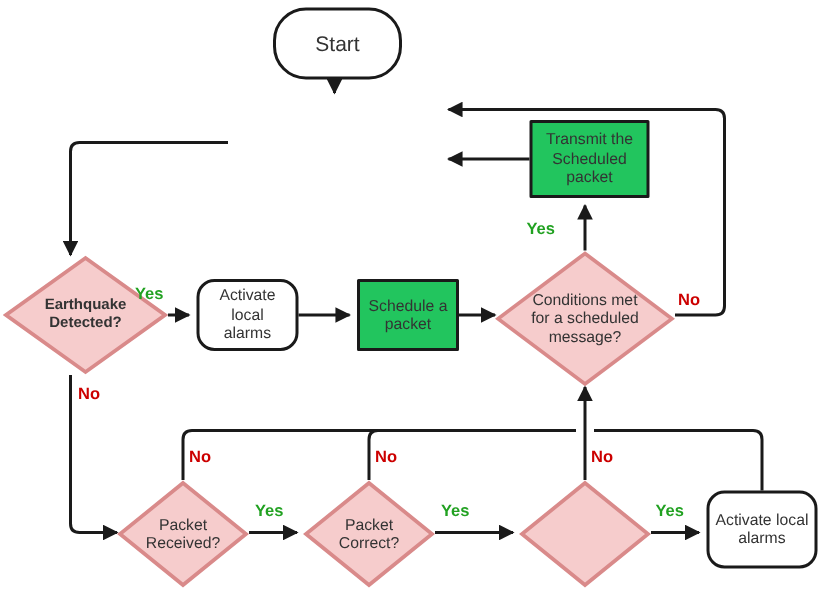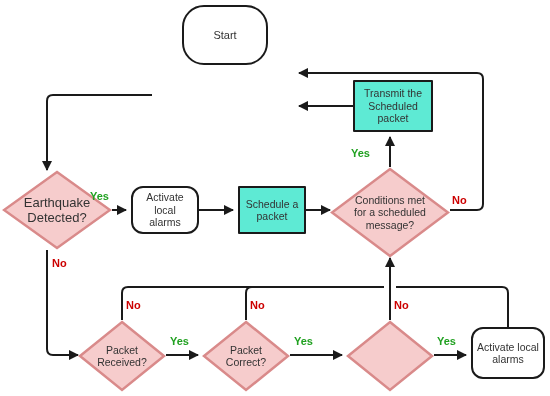--- a/index.html
+++ b/index.html
@@ -42,21 +42,21 @@
     padding: 0 2px;
   }
   
   .rounded {
     background: #ffffff;
     border: 2px solid #1a1a1a;
     border-radius: 22px;
   }
   
   .rect {
-    background: #5eead4;
+    background: #22c55e;
     border: 2px solid #1a1a1a;
     border-radius: 1px;
   }
   
   .rect-blue {
     background: #cfe2f3;
     border: 2px solid #6d9eeb;
     border-radius: 1px;
   }
   
@@ -124,32 +124,32 @@
       <path d="M 508 327 L 508 293 Q 508 287 502 287 L 396 287"></path>
 
       <path d="M 166 355 L 198 355" marker-end="url(#ah)"></path>
 
       <path d="M 290 355 L 342 355" marker-end="url(#ah)"></path>
 
       <path d="M 434 355 L 466 355" marker-end="url(#ah)"></path>
     </g>
   </svg>
 
-  <div class="node rounded" style="left:182px; top:5px; width:86px; height:60px; font-size:11px;">
+  <div class="node rounded" style="left:182px; top:5px; width:86px; height:48px; font-size:14px;">
     <span class="txt">Start</span>
   </div>
 
 
   <div class="node rect" style="left:353px; top:80px; width:80px; height:52px; font-size:10.5px;">
     <span class="txt">Transmit the
 Scheduled
 packet</span>
   </div>
 
-  <div class="node diamond" style="left:2px; top:170px; width:110px; height:80px; font-size:13px;">
+  <div class="node diamond" style="left:2px; top:170px; width:110px; height:80px; font-size:10px;font-weight:bold;">
     <svg class="dmd-shape" viewBox="0 0 110 80" preserveAspectRatio="none">
       <polygon points="55,2 108,40 55,78 2,40" fill="#f6cccc" stroke="#d98a8a" stroke-width="2.5"></polygon>
     </svg>
     <span class="txt">Earthquake
 Detected?</span>
   </div>
 
   <div class="node rounded" style="left:131px; top:186px; width:68px; height:48px; font-size:10.5px; border-radius:12px;">
     <span class="txt">Activate local
 alarms</span>

